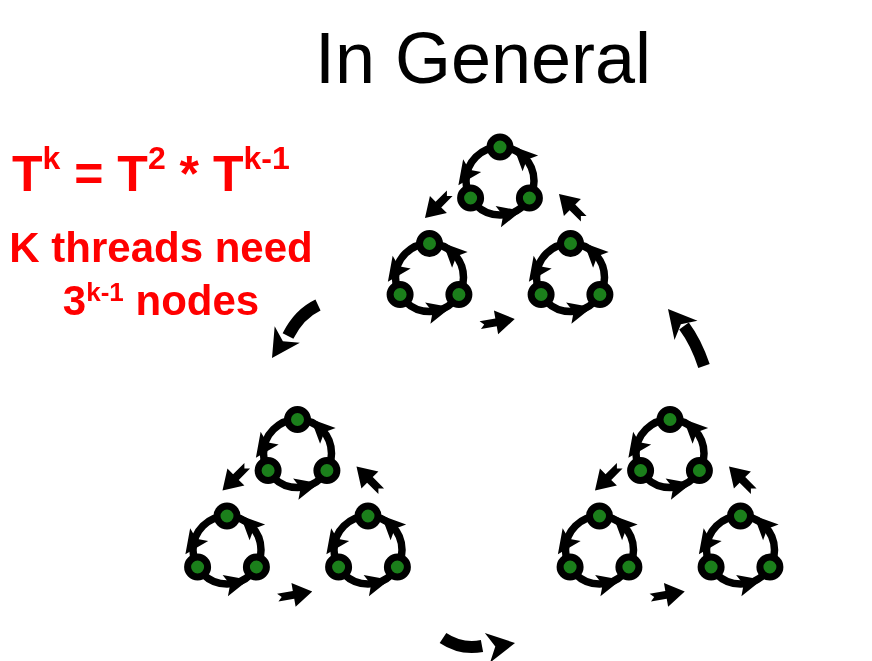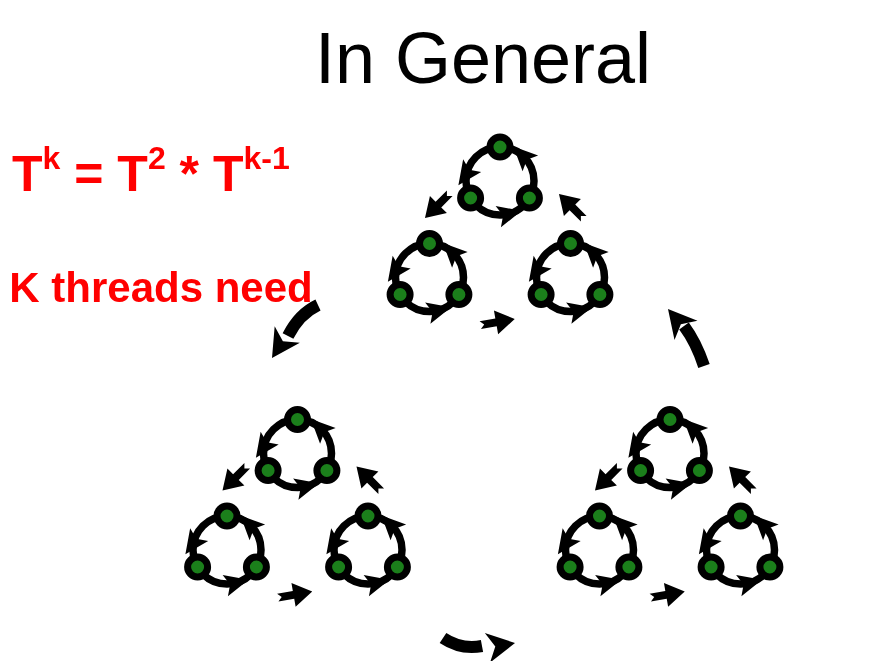--- a/index.html
+++ b/index.html
@@ -35,40 +35,40 @@
     font-size:0.64em;
     position:relative;top:-0.68em;
     vertical-align:baseline;
   }
   .note{
     position:absolute;top:221px;left:0px;width:322px;
     text-align:center;
     font-size:42px;line-height:1.27;font-weight:700;
     color:var(--red);
     white-space:nowrap;
-    margin-top:40px;
   }
   .note sup{top:-0.55em;font-size:0.62em;}
   svg.diagram{position:absolute;left:0;top:0;}
   .ring-c{fill:none;stroke:var(--ink);stroke-width:7.5;}
   .node{fill:var(--green);stroke:var(--ink);stroke-width:7;}
   .ah polygon, .sarrow-shape, .bh polygon{fill:var(--ink);stroke:none;}
   .tail{fill:none;stroke:var(--ink);stroke-width:12;stroke-linecap:butt;}
 </style>
 </head>
 <body>
 
 <div class="slide">
 
   <div class="title">In General</div>
 
   <div class="formula"><span>T</span><sup>k</sup><span> = </span><span>T</span><sup>2</sup><span> * </span><span>T</span><sup>k-1</sup></div>
 
   <div class="note">
     <div>K threads need</div>
+    <div><span>3</span><sup>k-1</sup><span> nodes</span></div>
   </div>
 
   <svg class="diagram" width="872" height="661" viewBox="0 0 872 661">
     <defs>
 
       <g id="ring">
         <circle class="ring-c" cx="0" cy="0" r="34"></circle>
         <g class="ah" transform="translate(24,-24) rotate(225)">
           <polygon points="15,0 -9,11 -4,0 -9,-11"></polygon>
         </g>

